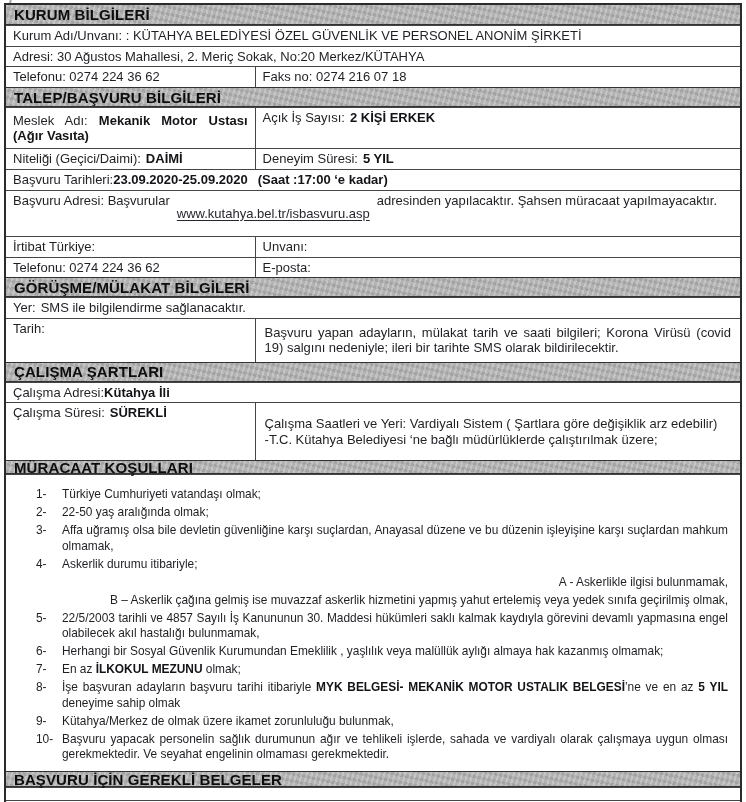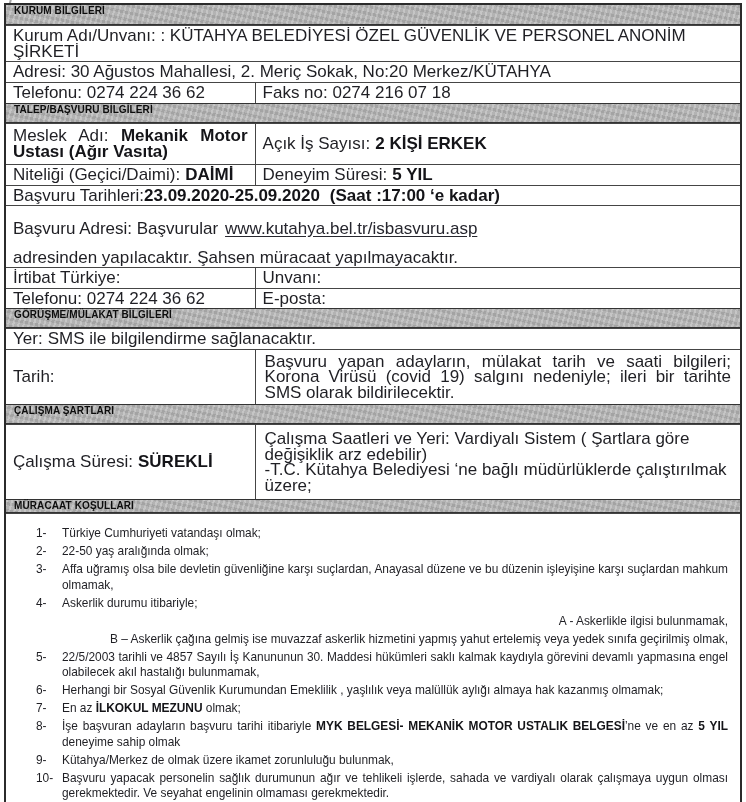--- a/index.html
+++ b/index.html
@@ -27,31 +27,31 @@
     background:#fff;
   }
   .row{border-top:1px solid var(--border);}
   .doc > .row:first-child{border-top:none;}
   .sec-header{
     background:var(--header-bg);
     background-image:
       repeating-linear-gradient(105deg, rgba(255,255,255,.14) 0 2px, rgba(0,0,0,.05) 2px 5px),
       repeating-linear-gradient(12deg, rgba(0,0,0,.05) 0 3px, rgba(255,255,255,.10) 3px 7px);
     border-top:1px solid #333;border-bottom:1px solid #333;
-    font-weight:bold;font-size:10px;
-    display:flex;align-items:flex-start;
+    font-weight:bold;font-size:15px;
+    display:flex;align-items:center;
     padding:0 8px;height:20px;color:#0d0d0d;
     letter-spacing:.1px;
   }
   .sec-header.tall{height:14px;}
   .sec-header.slim{height:16px;}
   .cellrow{display:flex;align-items:stretch;}
   .cell{
-    padding:2px 7px;font-size:17px;line-height:15.5px;
-    display:flex;align-items:center;flex-wrap:wrap;
+    padding:2px 7px;font-size:13px;line-height:15.5px;
+    display:flex;flex-wrap:wrap;
   }
   .cell.block{display:block;}
   .c-left{width:34%;border-right:1px solid var(--border);}
   .c-right{width:66%;}
   .full{width:100%;}
   .h20{min-height:20px;}
   .h19{min-height:19px;}
   .h40{min-height:40px;}
   .h43{min-height:43px;}
   .h57{min-height:57px;}
@@ -161,20 +161,24 @@
   <div class="row cellrow">
     <div class="cell c-left h43">
         <span>Tarih:</span>
       </div>
     <div class="cell c-right h43 justify" style="padding:4px 9px;"><span>Başvuru yapan adayların, mülakat tarih ve saati bilgileri; Korona Virüsü (covid 19) salgını nedeniyle; ileri bir tarihte SMS olarak bildirilecektir.</span></div>
   </div>
 
   <div class="row sec-header">
       <span>ÇALIŞMA ŞARTLARI</span>
     </div>
+  <div class="row cell full h20">
+      <span>Çalışma Adresi:</span>
+      <b>Kütahya İli</b>
+    </div>
   <div class="row cellrow">
     <div class="cell c-left h57">
         <span class="gap-r">Çalışma Süresi:</span>
         <b>SÜREKLİ</b>
       </div>
     <div class="cell c-right h57 block vcenter" style="padding:6px 9px;">
       <div>Çalışma Saatleri ve Yeri: Vardiyalı Sistem ( Şartlara göre değişiklik arz edebilir)</div>
       <div>-T.C. Kütahya Belediyesi ‘ne bağlı müdürlüklerde çalıştırılmak üzere;</div>
     </div>
   </div>

